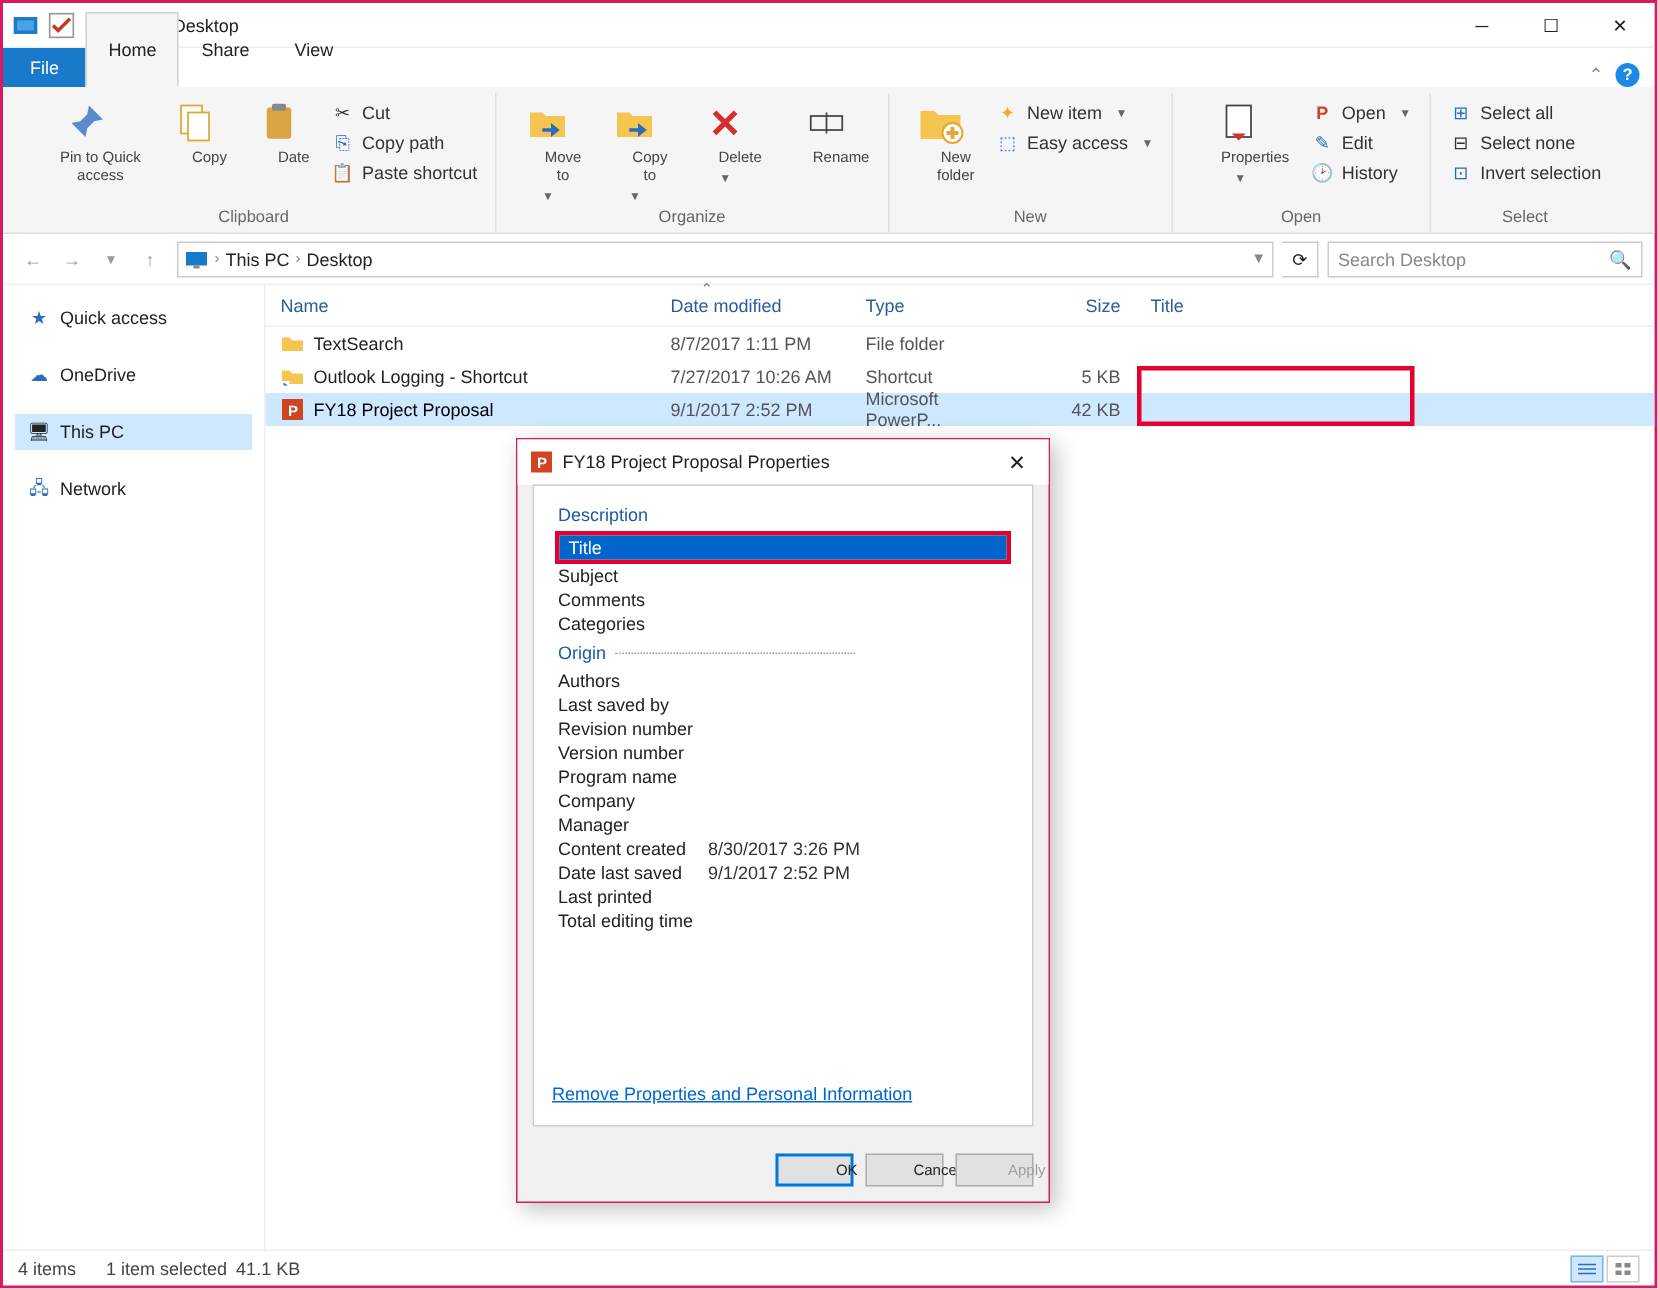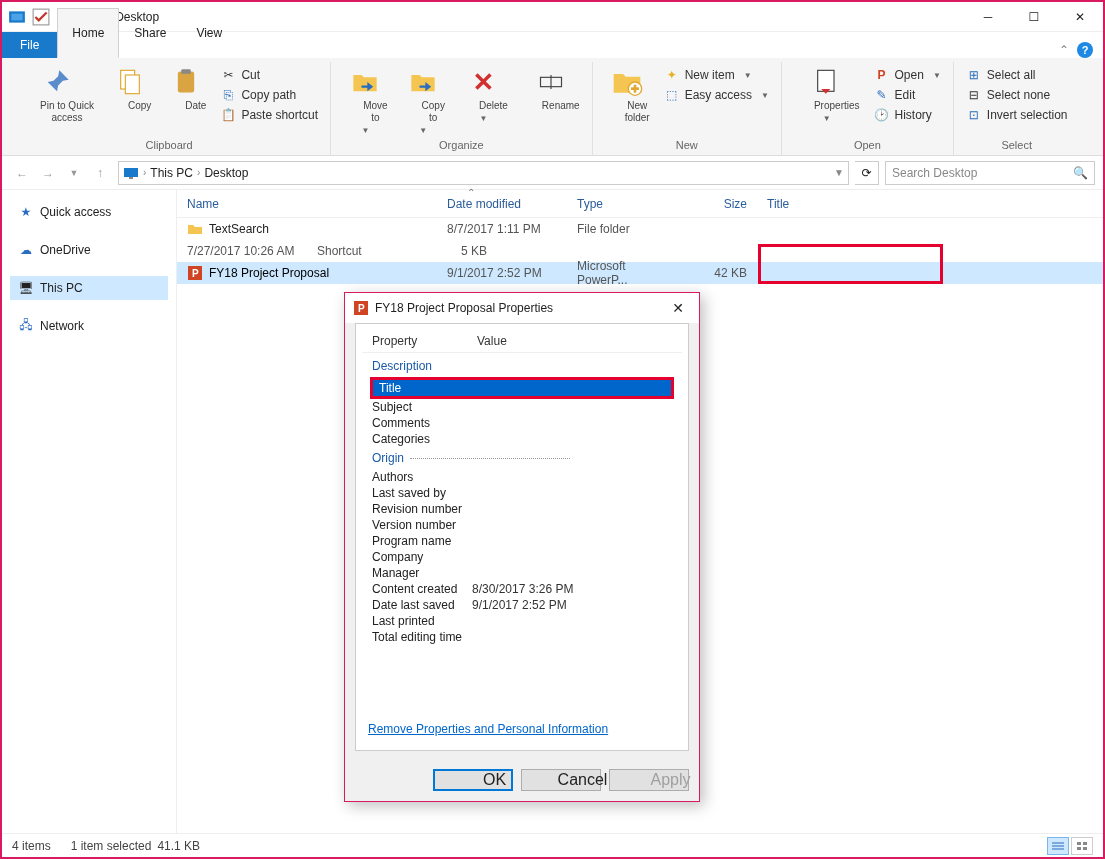--- a/index.html
+++ b/index.html
@@ -96,21 +96,21 @@
   .prop-section { color:#1a5aa8; padding:4px 6px; font-size:12px;}
   .prop-section.dashed::after { content:""; display:inline-block; border-bottom:1px dotted #999; width:160px; vertical-align:middle; margin-left:6px;}
   .prop-row { display:flex; padding:1px 6px; font-size:12px;}
   .pr-name { width:100px;}
   .pr-val { flex:1; color:#333;}
   .prop-row.sel { background:#0066cc; color:#fff;}
   .prop-row.sel .pr-val { color:#fff;}
   .prop-title-redbox { border:3px solid #e6002d; margin:0 4px;}
   .dlg-link { color:#0066cc; font-size:12px; padding:8px 6px; text-decoration:underline; cursor:pointer;}
   .dlg-btns { display:flex; justify-content:flex-end; gap:8px; padding:10px;}
-  .dlg-btn { width:80px; height:22px; border:1px solid #adadad; background:#e1e1e1; font-size:16px; display:flex; align-items:center; justify-content:center;padding-left:43px;}
+  .dlg-btn { width:52px; height:22px; border:1px solid #adadad; background:#e1e1e1; font-size:10px; display:flex; align-items:center; justify-content:center;padding-left:43px;}
   .dlg-btn.ok { border:2px solid #0078d7; background:#e1e1e1;}
   .dlg-btn.disabled { color:#a0a0a0;}
   
   
   .status { height:24px; border-top:1px solid #eee; display:flex; align-items:center; padding:0 10px; font-size:12px; color:#444;}
   .status .right { margin-left:auto; display:flex; gap:2px;}
   .view-btn { width:22px; height:18px; border:1px solid #ccc; display:flex; align-items:center; justify-content:center;}
   .view-btn.active { background:#cde8ff; border-color:#7ab7e8;}
 </style>
 </head>
@@ -393,20 +393,28 @@
               <path fill="#f5c551" d="M1 4h5l2 2h7v7H1z"></path>
             </svg>
             <span>TextSearch</span>
           </div>
         <div class="cell date">8/7/2017 1:11 PM</div>
         <div class="cell type">File folder</div>
         <div class="cell size"></div>
         <div class="cell title"></div>
       </div>
       <div class="filerow">
+        <div class="cell name">
+            <svg class="ficn" viewBox="0 0 16 16">
+              <path fill="#f5c551" d="M1 4h5l2 2h7v7H1z"></path>
+              <path fill="#fff" d="M1 11h5v4H1z"></path>
+              <path fill="#2a6cbf" d="M2 12l3 2-3 0z"></path>
+            </svg>
+            <span>Outlook Logging - Shortcut</span>
+          </div>
         <div class="cell date">7/27/2017 10:26 AM</div>
         <div class="cell type">Shortcut</div>
         <div class="cell size">5 KB</div>
         <div class="cell title"></div>
       </div>
       <div class="filerow sel">
         <div class="cell name">
             <svg class="ficn" viewBox="0 0 16 16">
               <rect x="1" y="1" width="14" height="14" fill="#d04423"></rect>
               <text x="5" y="12" fill="#fff" font-size="10" font-weight="bold">P</text>
@@ -450,24 +458,20 @@
   <div class="dialog">
     <div class="dlg-title">
       <svg width="16" height="16" viewBox="0 0 16 16">
           <rect x="1" y="1" width="14" height="14" fill="#d04423"></rect>
           <text x="5" y="12" fill="#fff" font-size="10" font-weight="bold">P</text>
         </svg>
       <span style="margin-left:6px;">FY18 Project Proposal Properties</span>
       <div class="dlg-close">✕</div>
     </div>
     <div class="dlg-body">
-      <div class="prop-header">
-        <div class="ph-prop">Property</div>
-        <div class="ph-val">Value</div>
-      </div>
       <div class="prop-list">
         <div class="prop-section">Description</div>
         <div class="prop-title-redbox">
           <div class="prop-row sel">
               <div class="pr-name">Title</div>
               <div class="pr-val"></div>
             </div>
         </div>
         <div class="prop-row">
             <div class="pr-name">Subject</div>

